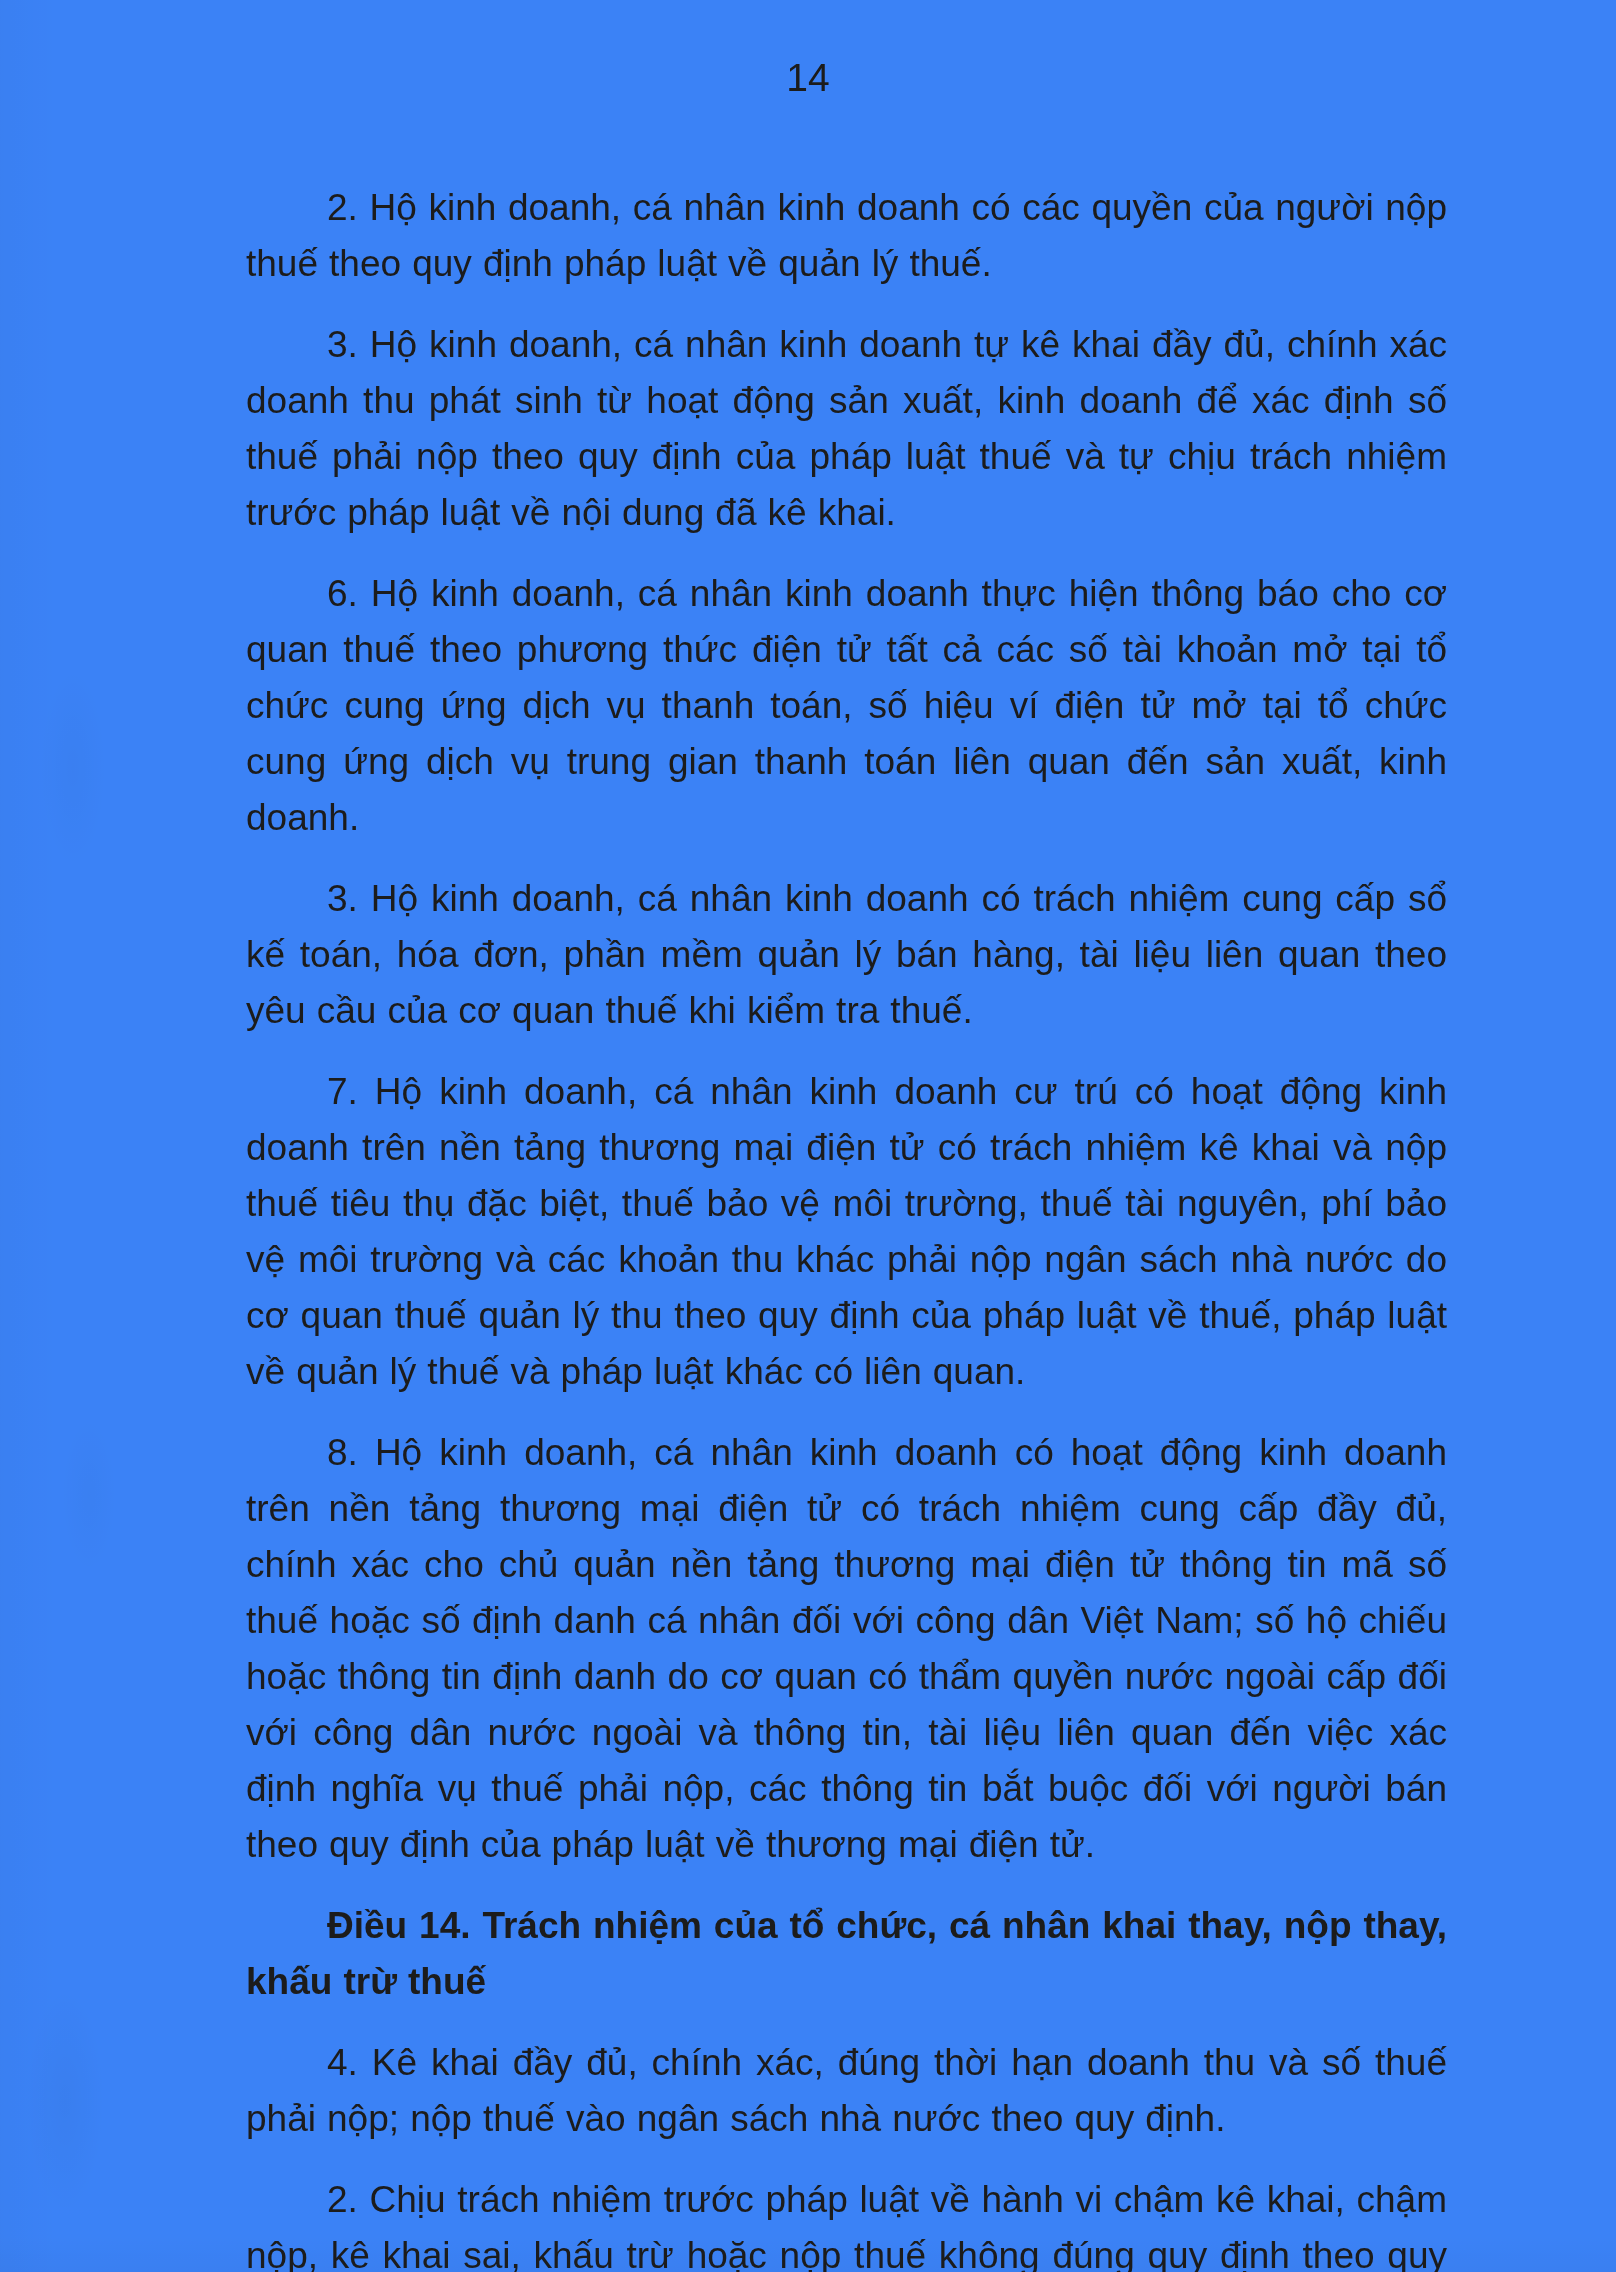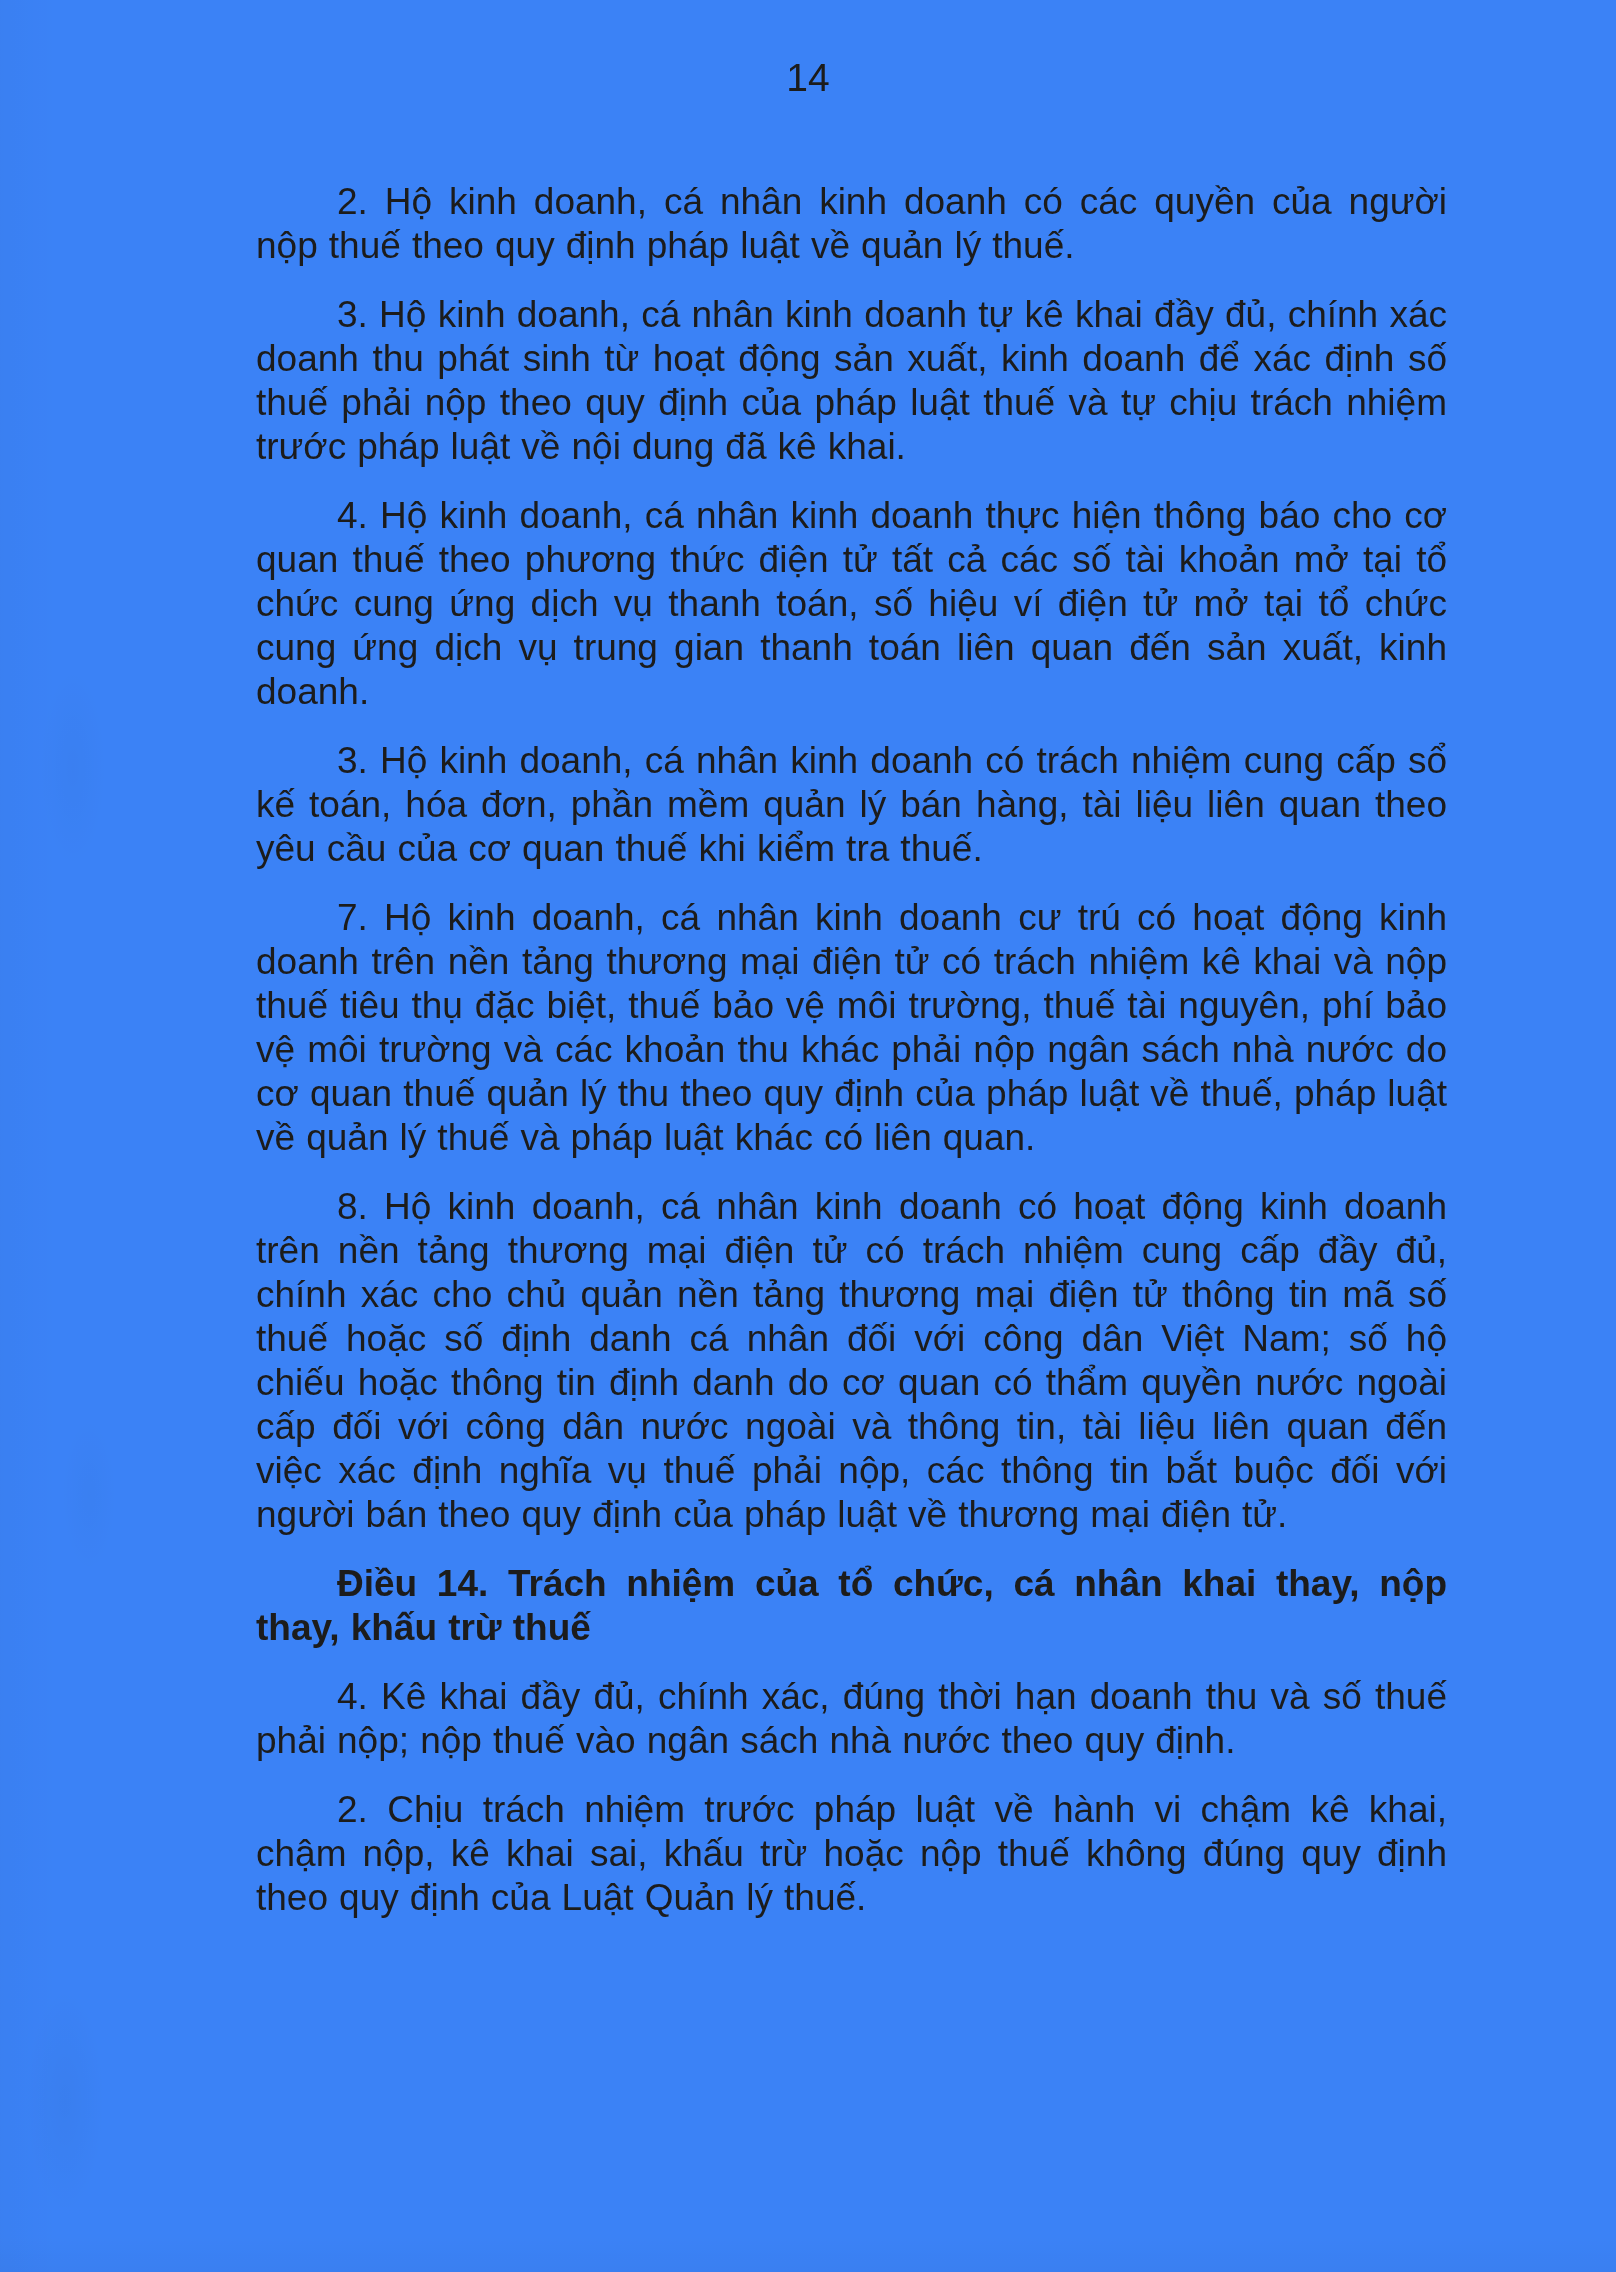--- a/index.html
+++ b/index.html
@@ -44,44 +44,44 @@
     font-size: 39px;
     line-height: 46px;
   }
   .content {
     position: absolute;
     top: 180px;
     left: 246px;
     width: 1201px;
   }
   .content p {
-    margin: 0 0 25px 10px;
+    margin: 0 0 25px 0;
     font-size: 37px;
-    line-height: 44px;
+    line-height: 56px;
     text-align: justify;
     text-indent: 81px;
     word-spacing: 0.8px;
   }
   .content p.heading {
     font-weight: bold;
   }
 </style>
 </head>
 <body>
 
 <div class="page">
   <div class="scan-noise-left"></div>
   <div class="scan-noise-bottom"></div>
 
   <div class="page-number">14</div>
 
   <div class="content">
     <p>2. Hộ kinh doanh, cá nhân kinh doanh có các quyền của người nộp thuế theo quy định pháp luật về quản lý thuế.</p>
     <p>3. Hộ kinh doanh, cá nhân kinh doanh tự kê khai đầy đủ, chính xác doanh thu phát sinh từ hoạt động sản xuất, kinh doanh để xác định số thuế phải nộp theo quy định của pháp luật thuế và tự chịu trách nhiệm trước pháp luật về nội dung đã kê khai.</p>
-    <p>4. Hộ kinh doanh, cá nhân kinh doanh thực hiện thông báo cho cơ quan thuế theo phương thức điện tử tất cả các số tài khoản mở tại tổ chức cung ứng dịch vụ thanh toán, số hiệu ví điện tử mở tại tổ chức cung ứng dịch vụ trung gian thanh toán liên quan đến sản xuất, kinh doanh.</p>
+    <p>6. Hộ kinh doanh, cá nhân kinh doanh thực hiện thông báo cho cơ quan thuế theo phương thức điện tử tất cả các số tài khoản mở tại tổ chức cung ứng dịch vụ thanh toán, số hiệu ví điện tử mở tại tổ chức cung ứng dịch vụ trung gian thanh toán liên quan đến sản xuất, kinh doanh.</p>
     <p>3. Hộ kinh doanh, cá nhân kinh doanh có trách nhiệm cung cấp sổ kế toán, hóa đơn, phần mềm quản lý bán hàng, tài liệu liên quan theo yêu cầu của cơ quan thuế khi kiểm tra thuế.</p>
     <p>7. Hộ kinh doanh, cá nhân kinh doanh cư trú có hoạt động kinh doanh trên nền tảng thương mại điện tử có trách nhiệm kê khai và nộp thuế tiêu thụ đặc biệt, thuế bảo vệ môi trường, thuế tài nguyên, phí bảo vệ môi trường và các khoản thu khác phải nộp ngân sách nhà nước do cơ quan thuế quản lý thu theo quy định của pháp luật về thuế, pháp luật về quản lý thuế và pháp luật khác có liên quan.</p>
     <p>8. Hộ kinh doanh, cá nhân kinh doanh có hoạt động kinh doanh trên nền tảng thương mại điện tử có trách nhiệm cung cấp đầy đủ, chính xác cho chủ quản nền tảng thương mại điện tử thông tin mã số thuế hoặc số định danh cá nhân đối với công dân Việt Nam; số hộ chiếu hoặc thông tin định danh do cơ quan có thẩm quyền nước ngoài cấp đối với công dân nước ngoài và thông tin, tài liệu liên quan đến việc xác định nghĩa vụ thuế phải nộp, các thông tin bắt buộc đối với người bán theo quy định của pháp luật về thương mại điện tử.</p>
     <p class="heading">Điều 14. Trách nhiệm của tổ chức, cá nhân khai thay, nộp thay, khấu trừ thuế</p>
     <p>4. Kê khai đầy đủ, chính xác, đúng thời hạn doanh thu và số thuế phải nộp; nộp thuế vào ngân sách nhà nước theo quy định.</p>
     <p>2. Chịu trách nhiệm trước pháp luật về hành vi chậm kê khai, chậm nộp, kê khai sai, khấu trừ hoặc nộp thuế không đúng quy định theo quy định của Luật Quản lý thuế.</p>
   </div>
 </div>
 
 

